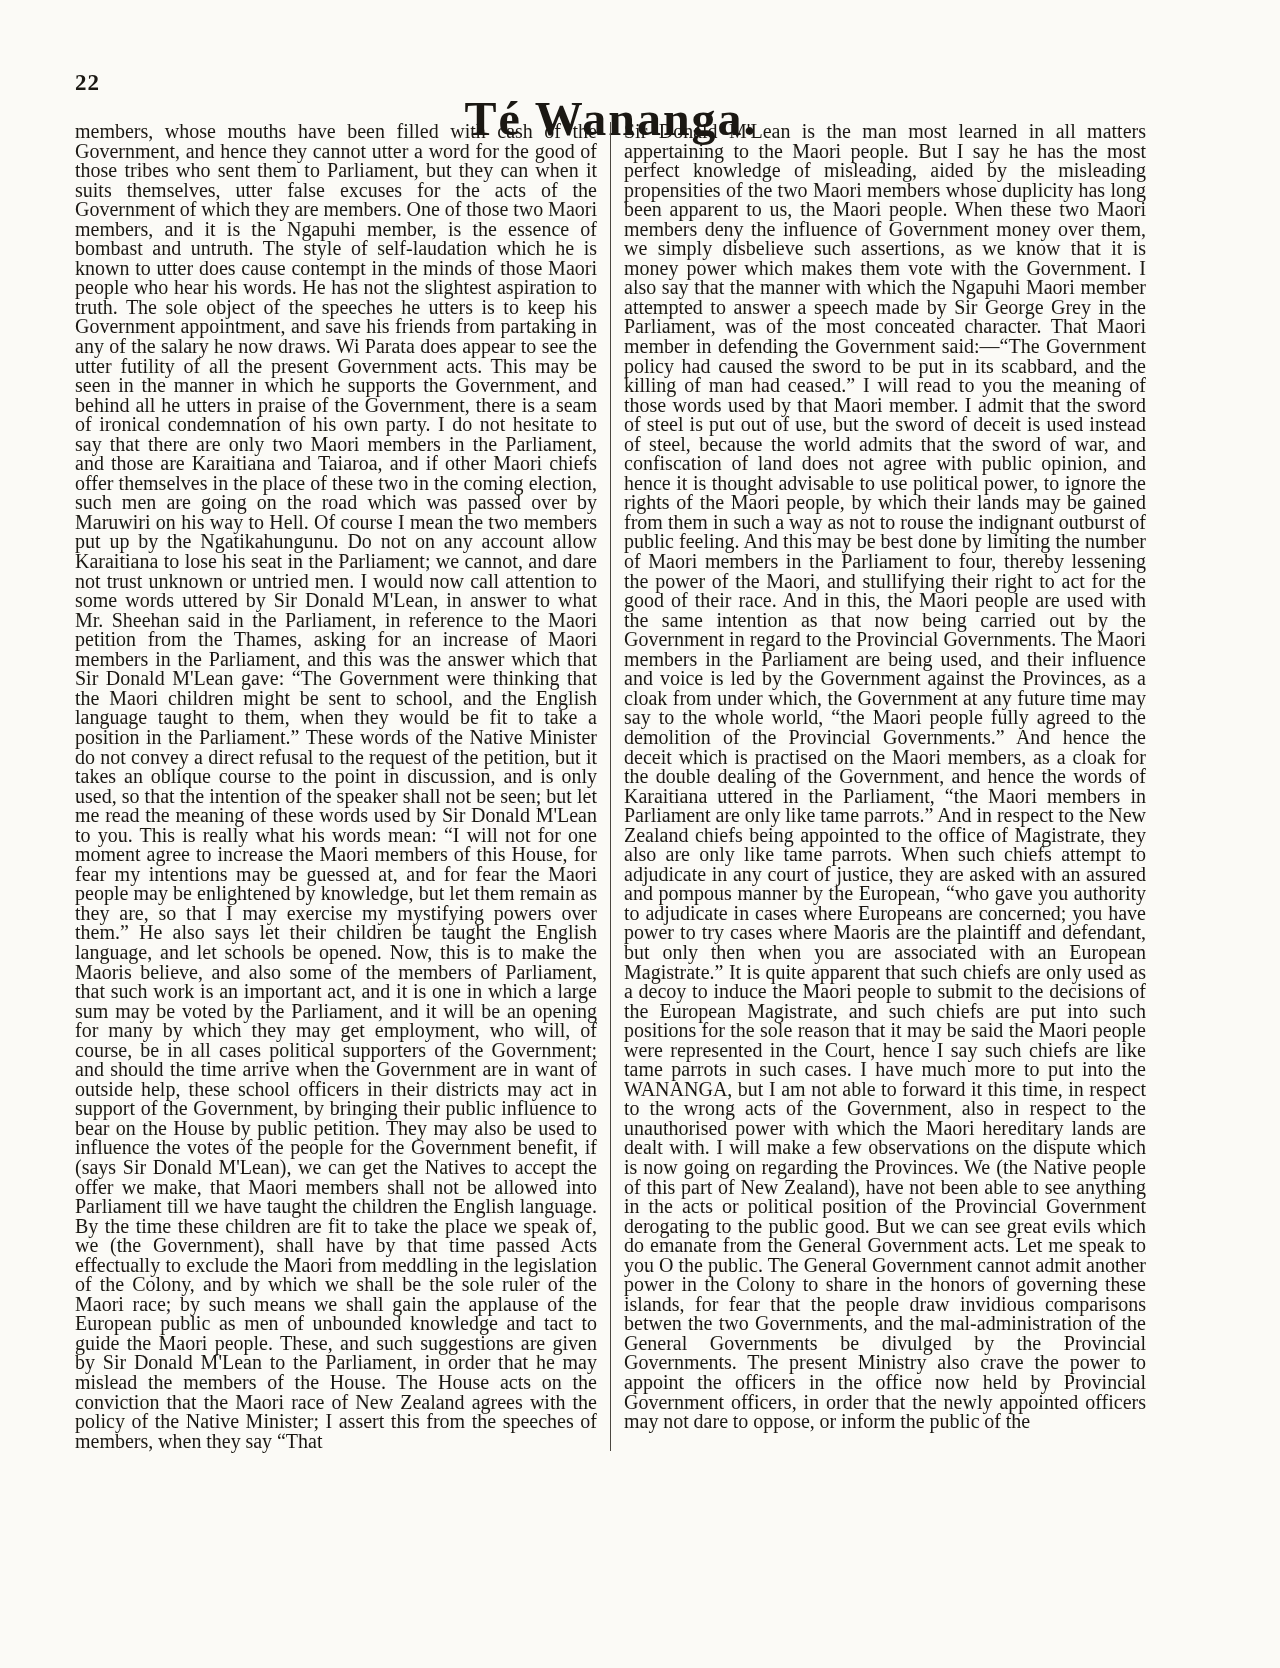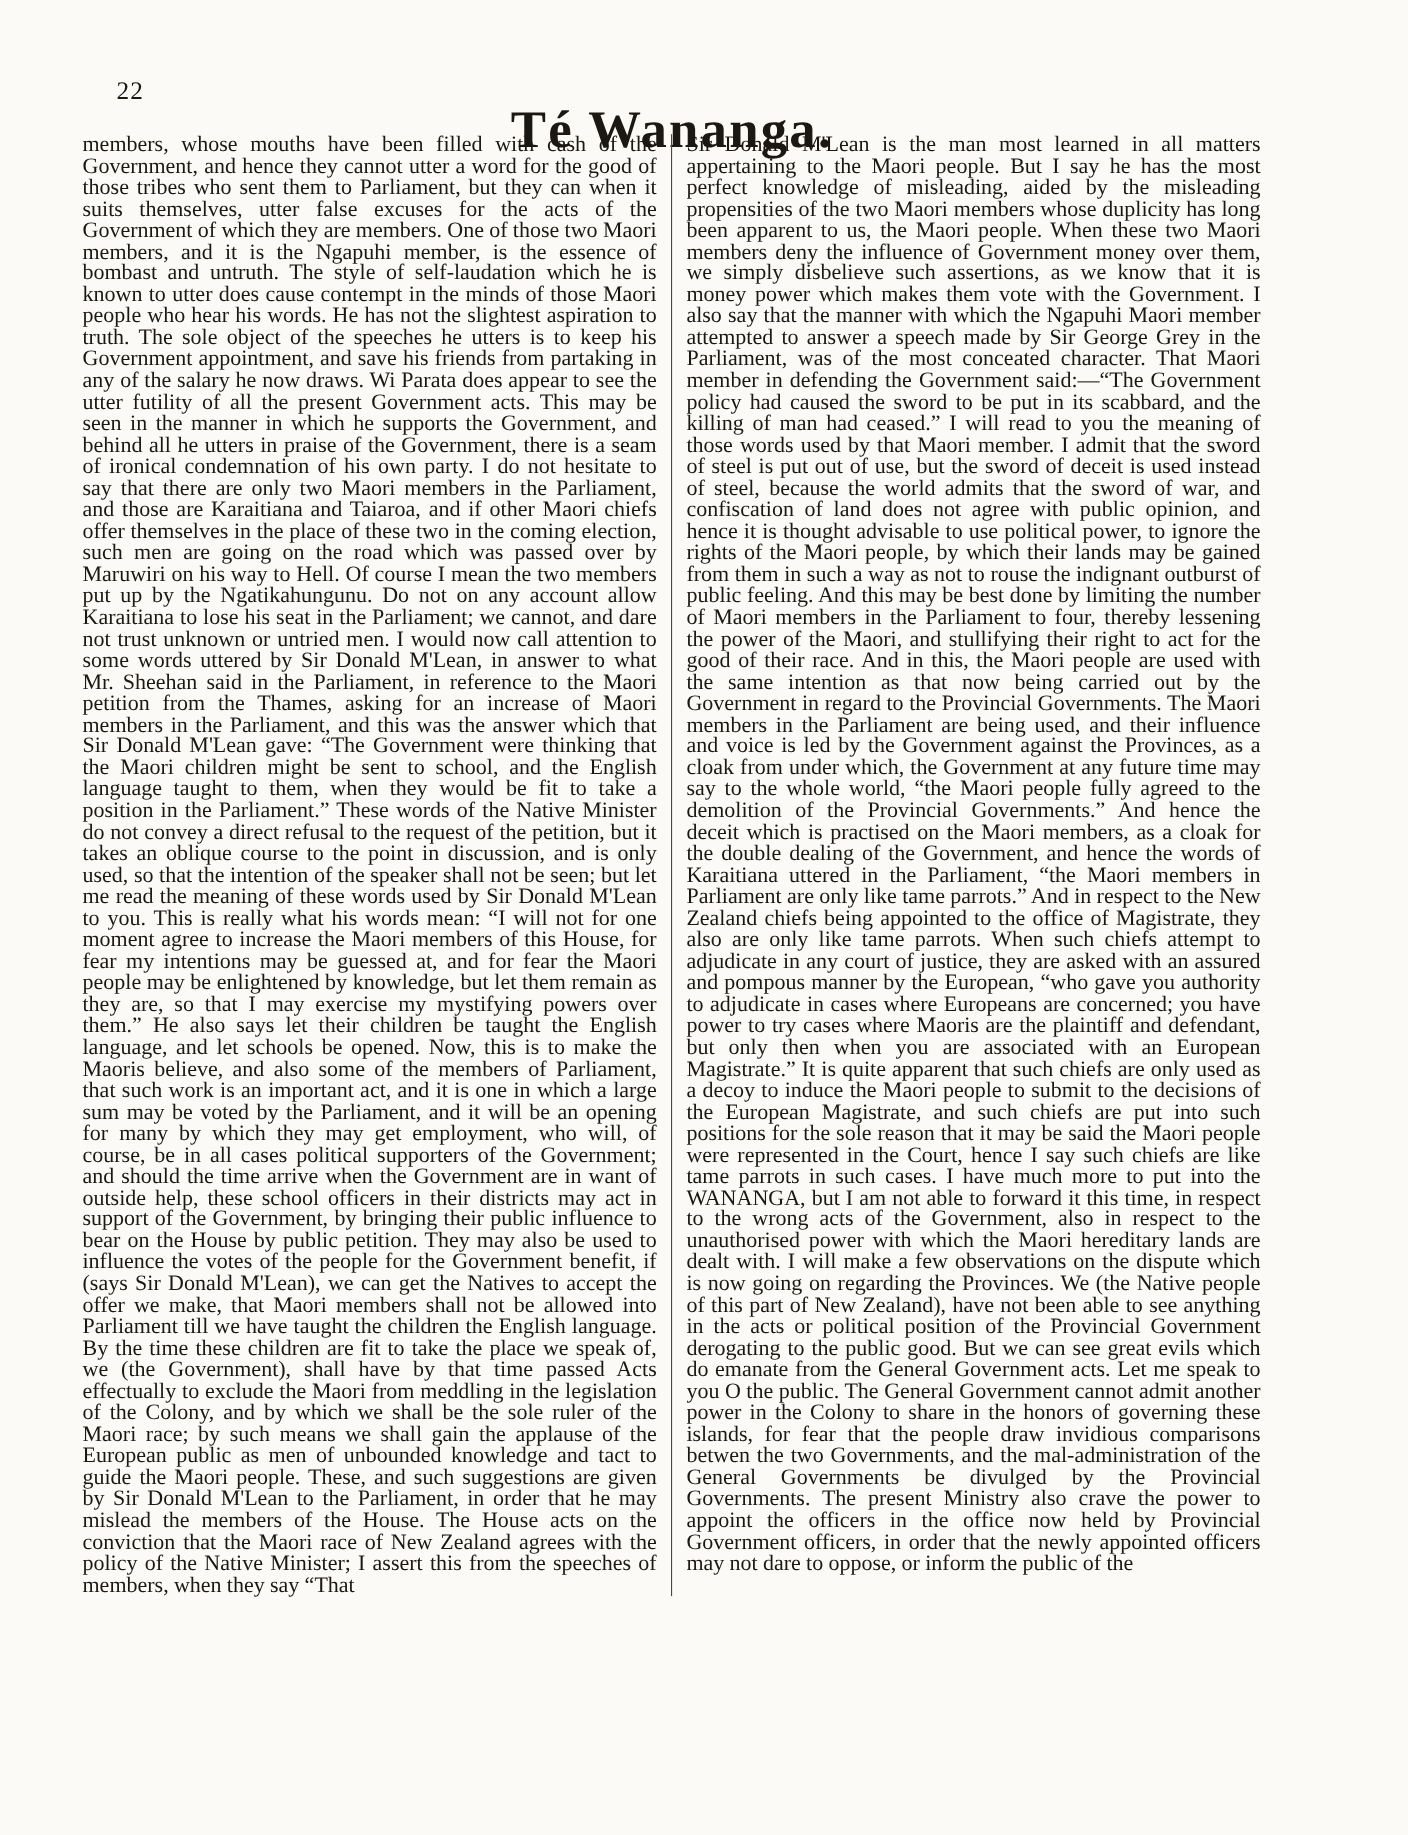--- a/index.html
+++ b/index.html
@@ -21,23 +21,22 @@
     left: 75px;
     top: 40px;
     width: 1072px;
     height: 78px;
   }
   .page-number {
     position: absolute;
     left: 0;
     top: 30px;
     font-size: 23px;
-    font-weight: normal;
+    font-weight: bold;
     letter-spacing: 1px;
-    margin-left: 31px;
   }
   .title {
     position: absolute;
     left: 0;
     right: 0;
     top: 8px;
     text-align: center;
     font-size: 48px;
     font-weight: bold;
     letter-spacing: 2px;

